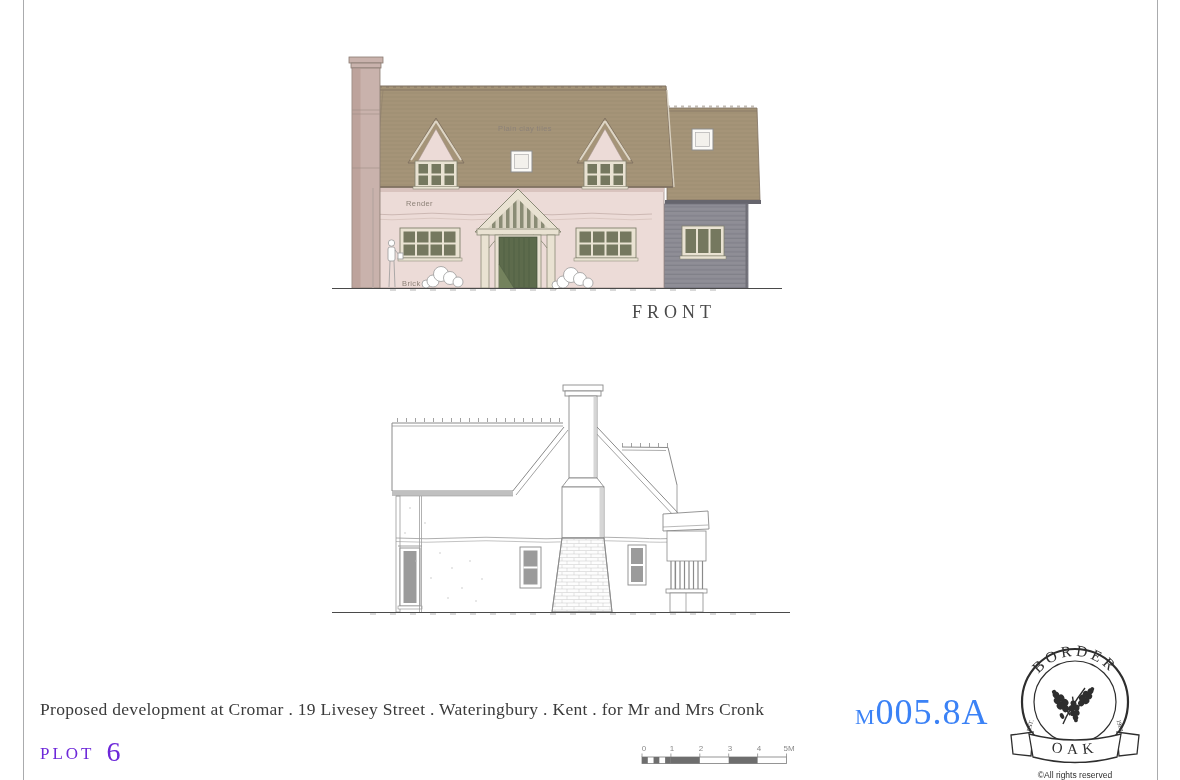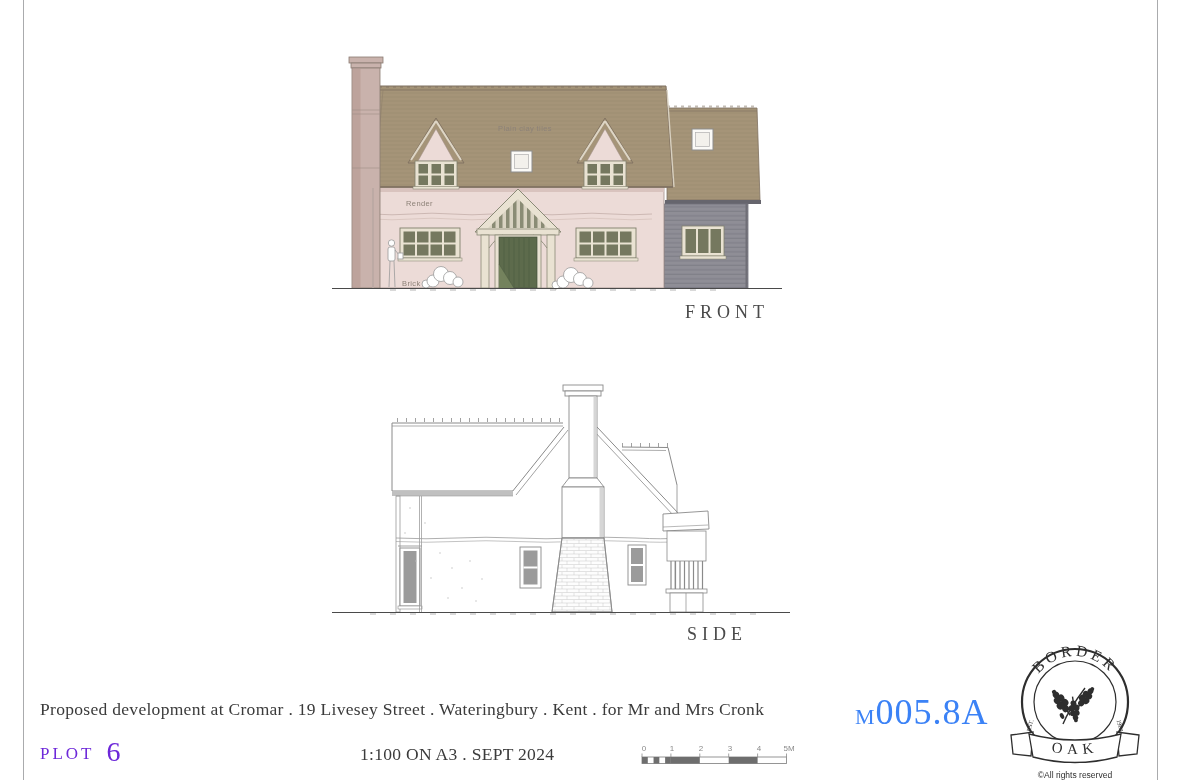--- a/index.html
+++ b/index.html
@@ -2,21 +2,21 @@
 <html style="--roof: #a59478; --roof-hatch: #8d7c64; --render: #ecdbd7; --chimney: #c9b2ac; --chimney-shade: #b2978f; --glazing: #75785f; --door: #5d6b4c; --frame: #e9e2d2; --cladding: #8f8e96; --line: #8a8a8a; --ink: #3b3b3b; --label: #8d8278;"><head>
 <meta charset="utf-8">
 <style>
   html,body{margin:0;padding:0;background:#ffffff;}
   .sheet{position:relative;width:1180px;height:780px;background:#ffffff;overflow:hidden;
          font-family:"Liberation Serif",serif;}
   .vrule{position:absolute;top:0;bottom:0;width:1px;background:#aaabad;}
   .vrule.left{left:23px;}
   .vrule.right{left:1157px;}
   .elev{position:absolute;}
-  .elev-label{position:absolute;text-align:center;color:#4a4a4a;font-size:18px;
+  .elev-label{position:absolute;color:#4a4a4a;font-size:18px;
               letter-spacing:5px;font-family:"Liberation Serif",serif;}
   .title-line{position:absolute;left:40px;top:699px;font-size:17.5px;color:#3b3b3b;
               letter-spacing:.3px;white-space:nowrap;}
   .plot{position:absolute;left:40px;top:736px;color:#6d28d9;white-space:nowrap;}
   .plot .plot-word{font-size:17px;letter-spacing:3px;vertical-align:baseline;}
   .plot .plot-num{font-size:28px;margin-left:12px;vertical-align:-2px;}
   .scale-note{position:absolute;left:360px;top:744px;font-size:17.5px;color:#3b3b3b;
               letter-spacing:.3px;white-space:nowrap;}
   .dwg-no{position:absolute;left:855px;top:691px;color:#3b82f6;white-space:nowrap;}
   .dwg-no .pre{font-size:22px;letter-spacing:1px;}
@@ -341,29 +341,27 @@
         <circle cx="75" cy="150" r="0.7"></circle>
         <circle cx="146" cy="218" r="0.7"></circle>
     </g>
 
     <g>
       <line x1="2" y1="229.5" x2="460" y2="229.5" stroke="#4a4a4a" stroke-width="1.1"></line>
       <line x1="40" y1="231" x2="430" y2="231" stroke="#4a4a4a" stroke-width="0.7" stroke-dasharray="6 14" opacity="0.6"></line>
     </g>
   </svg>
 
-  <div class="elev-label" style="left:622px;top:624px;width:190px;">SIDE</div>
 
   <div class="title-line">Proposed development at Cromar . 19 Livesey Street . Wateringbury . Kent . for Mr and Mrs Cronk</div>
 
   <div class="plot">
     <span class="plot-word">PLOT</span><span class="plot-num">6</span>
   </div>
 
-  <div class="scale-note">1:100 ON A3 . SEPT 2024</div>
 
   <svg class="elev" style="left:636px;top:740px;" width="165" height="28" viewBox="0 0 165 28">
     <g font-size="8" fill="#8a8a8a" text-anchor="middle">
       <text x="8" y="11">0</text>
       <text x="36" y="11">1</text>
       <text x="65" y="11">2</text>
       <text x="94" y="11">3</text>
       <text x="123" y="11">4</text>
       <text x="153" y="11">5M</text>
     </g>

